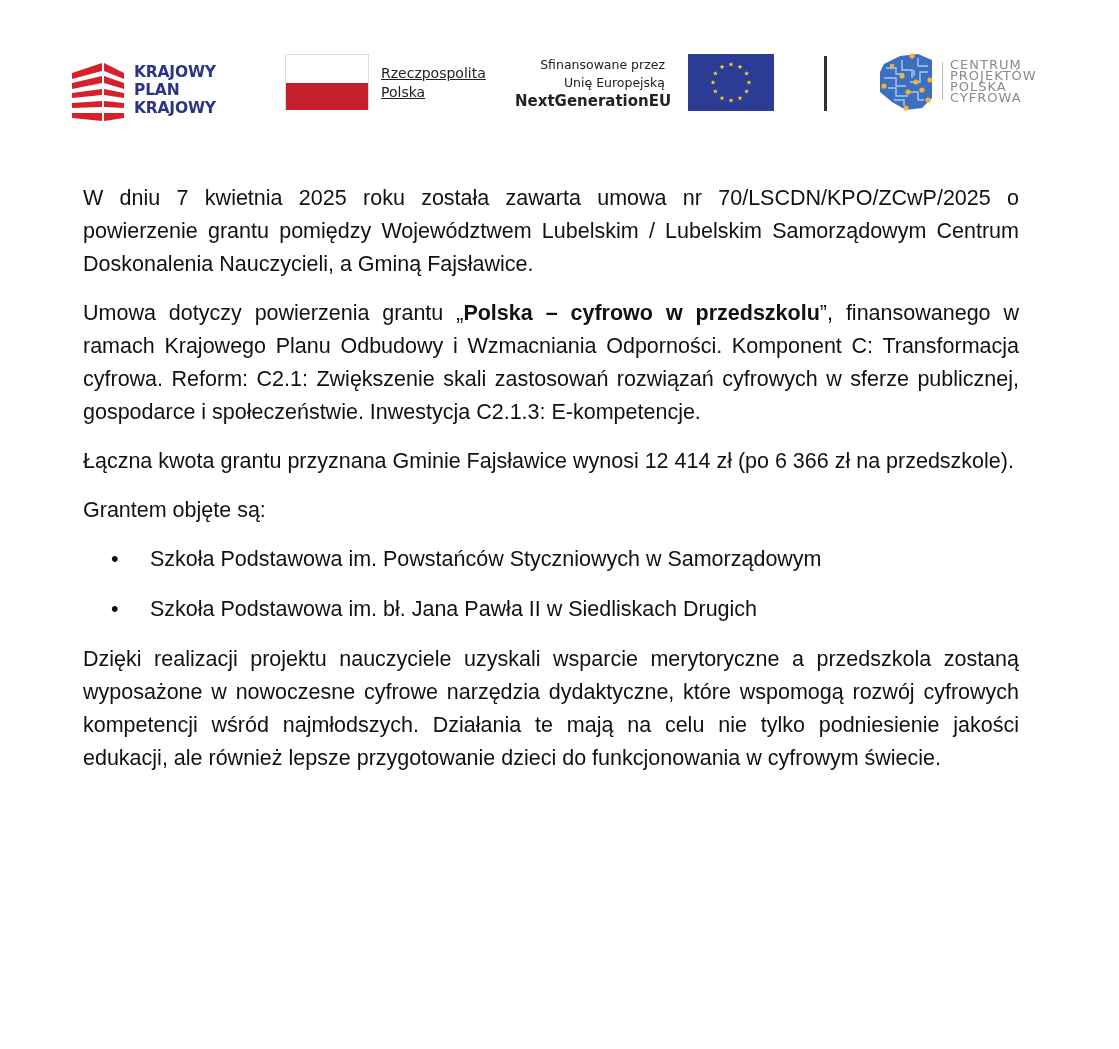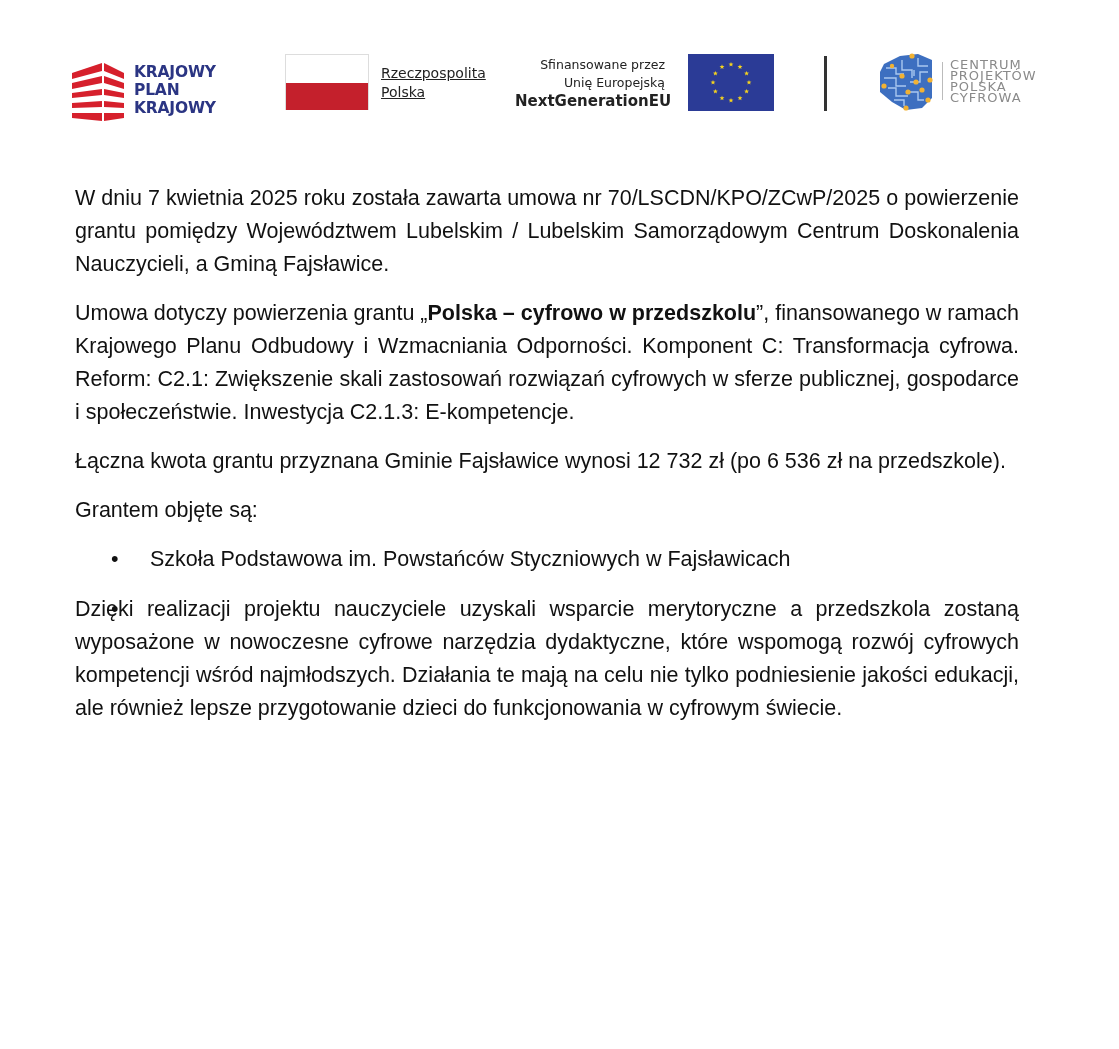--- a/index.html
+++ b/index.html
@@ -23,21 +23,21 @@
   .eu-flag { position: absolute; left: 161px; top: 0; width: 86px; height: 57px; background: #2b3b96; }
 
   .sep { position: absolute; left: 752px; top: 8px; width: 3px; height: 55px; background: #333; }
 
   .cppc { position: absolute; left: 806px; top: 4px; }
   .cppc-mark { position: absolute; left: 0; top: 0; width: 56px; height: 60px; }
   .cppc-divider { position: absolute; left: 64px; top: 10px; width: 1px; height: 38px; background: #bbb; }
   .cppc-text { position: absolute; left: 72px; top: 7px; font-family: "DejaVu Sans", sans-serif; font-size: 13px; line-height: 11px; letter-spacing: 1px; color: #8a8a8a; white-space: nowrap; }
 
   .content { position: absolute; left: 75px; top: 182px; width: 944px; font-size: 21.5px; line-height: 33px; }
-  .content p { margin: 0 0 16px 0; text-align: justify; text-justify: inter-word; }
+  .content p { margin: 0 0 16px 8px; text-align: justify; text-justify: inter-word; }
   .content ul { margin: 0 0 16px 0; padding: 0; list-style: none; }
   .content li { position: relative; padding-left: 75px; margin: 0 0 17px 0; line-height: 33px; }
   .content li .bullet { position: absolute; left: 36px; top: 0; }
   b { font-weight: bold; }
 </style>
 </head>
 <body>
 
 <div class="logo-bar">
 
@@ -136,20 +136,20 @@
       <div>PROJEKTÓW</div>
       <div>POLSKA</div>
       <div>CYFROWA</div>
     </div>
   </div>
 </div>
 
 <div class="content">
   <p>W dniu 7 kwietnia 2025 roku została zawarta umowa nr 70/LSCDN/KPO/ZCwP/2025 o powierzenie grantu pomiędzy Województwem Lubelskim / Lubelskim Samorządowym Centrum Doskonalenia Nauczycieli, a Gminą Fajsławice.</p>
   <p><span>Umowa dotyczy powierzenia grantu „</span><b>Polska – cyfrowo w przedszkolu</b><span>”, finansowanego w ramach Krajowego Planu Odbudowy i Wzmacniania Odporności. Komponent C: Transformacja cyfrowa. Reform: C2.1: Zwiększenie skali zastosowań rozwiązań cyfrowych w sferze publicznej, gospodarce i społeczeństwie. Inwestycja C2.1.3: E-kompetencje.</span></p>
-  <p>Łączna kwota grantu przyznana Gminie Fajsławice wynosi 12 732 zł (po 6 536 zł na przedszkole).</p>
+  <p>Łączna kwota grantu przyznana Gminie Fajsławice wynosi 12 414 zł (po 6 366 zł na przedszkole).</p>
   <p>Grantem objęte są:</p>
   <ul>
-    <li><span class="bullet">•</span><span>Szkoła Podstawowa im. Powstańców Styczniowych w Fajsławicach</span></li>
-    <li><span class="bullet">•</span></li>
+    <li><span class="bullet">•</span><span>Szkoła Podstawowa im. Powstańców Styczniowych w Samorządowym</span></li>
+    <li><span class="bullet">•</span><span>Szkoła Podstawowa im. bł. Jana Pawła II w Siedliskach Drugich</span></li>
   </ul>
   <p>Dzięki realizacji projektu nauczyciele uzyskali wsparcie merytoryczne a przedszkola zostaną wyposażone w nowoczesne cyfrowe narzędzia dydaktyczne, które wspomogą rozwój cyfrowych kompetencji wśród najmłodszych. Działania te mają na celu nie tylko podniesienie jakości edukacji, ale również lepsze przygotowanie dzieci do funkcjonowania w cyfrowym świecie.</p>
 </div>
 
 </body></html>

